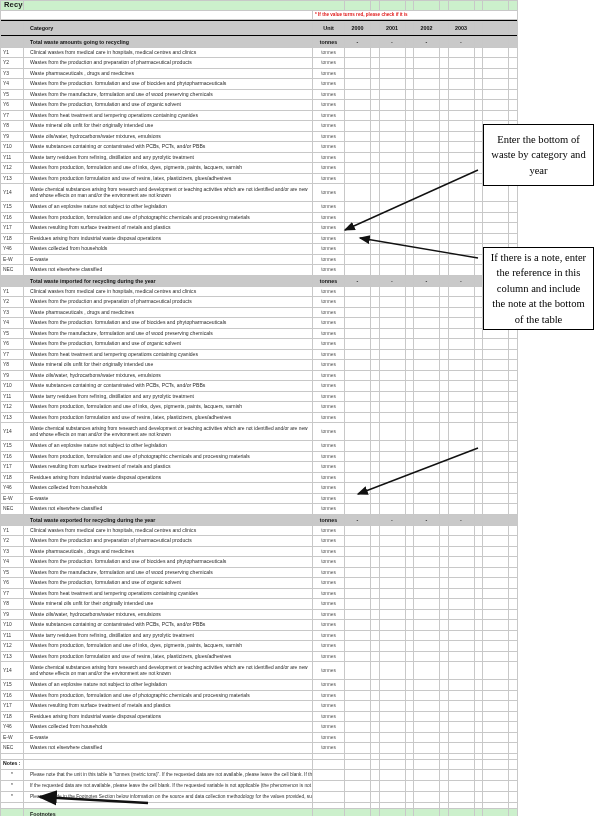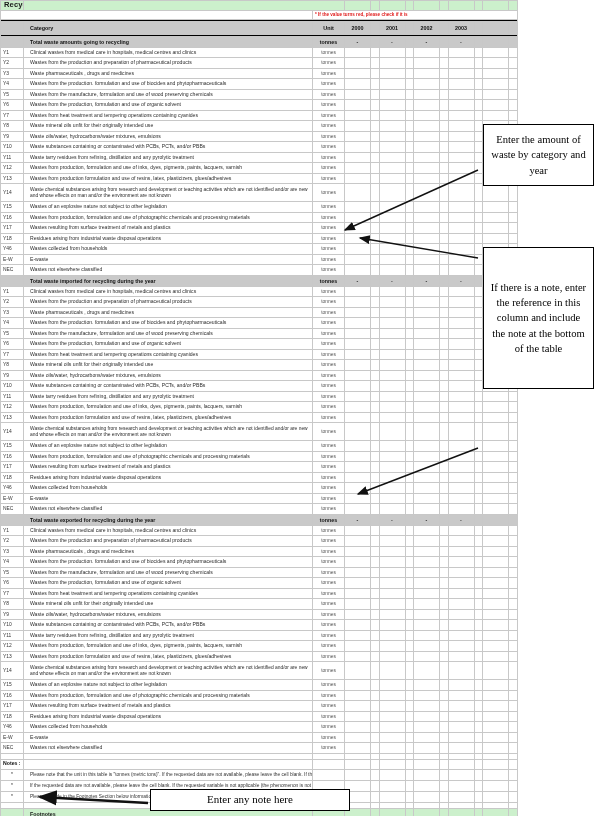--- a/index.html
+++ b/index.html
@@ -140,21 +140,21 @@
     font-family: "Liberation Serif", serif;
     font-size: 10.6px;
     line-height: 1.45;
     text-align: center;
     display: flex;
     align-items: center;
     justify-content: center;
     padding: 4px 6px;
   }
   #callout-amount    { left: 483px; top: 124px; width: 111px; height: 62px; }
-  #callout-note      { left: 483px; top: 247px; width: 111px; height: 142px; }
+  #callout-note      { left: 483px; top: 247px; width: 111px; height: 83px; }
   #callout-gray      { left: 483px; top: 399px; width: 111px; height: 167px; }
   #callout-anynote   { left: 150px; top: 789px; width: 200px; height: 22px;
                        font-size: 11px; }
 
   .arrow-svg { position: absolute; left:0; top:0; width:597px; height:816px;
                pointer-events:none; }
 </style>
 </head>
 <body>
 
@@ -1321,20 +1321,19 @@
       <marker id="ah" markerWidth="9" markerHeight="9" refX="7" refY="3.2" orient="auto" markerUnits="strokeWidth">
         <path d="M0,0 L8,3.2 L0,6.4 z" fill="#111"></path>
       </marker>
     </defs>
     <line x1="478" y1="170" x2="345" y2="230" stroke="#111" stroke-width="1.4" marker-end="url(#ah)"></line>
     <line x1="478" y1="258" x2="360" y2="238" stroke="#111" stroke-width="1.4" marker-end="url(#ah)"></line>
     <line x1="478" y1="448" x2="358" y2="494" stroke="#111" stroke-width="1.4" marker-end="url(#ah)"></line>
     <line x1="148" y1="803" x2="40" y2="797" stroke="#111" stroke-width="2.4" marker-end="url(#ah)"></line>
   </svg>
 
-  <div class="callout" id="callout-amount">Enter the amount of waste by category and year</div>
+  <div class="callout" id="callout-amount">Enter the bottom of waste by category and year</div>
 
   <div class="callout" id="callout-note">If there is a note, enter the reference in this column and include the note at the bottom of the table</div>
 
 
-  <div class="callout" id="callout-anynote">Enter any note here</div>
 
 </div>
 
 </body></html>

